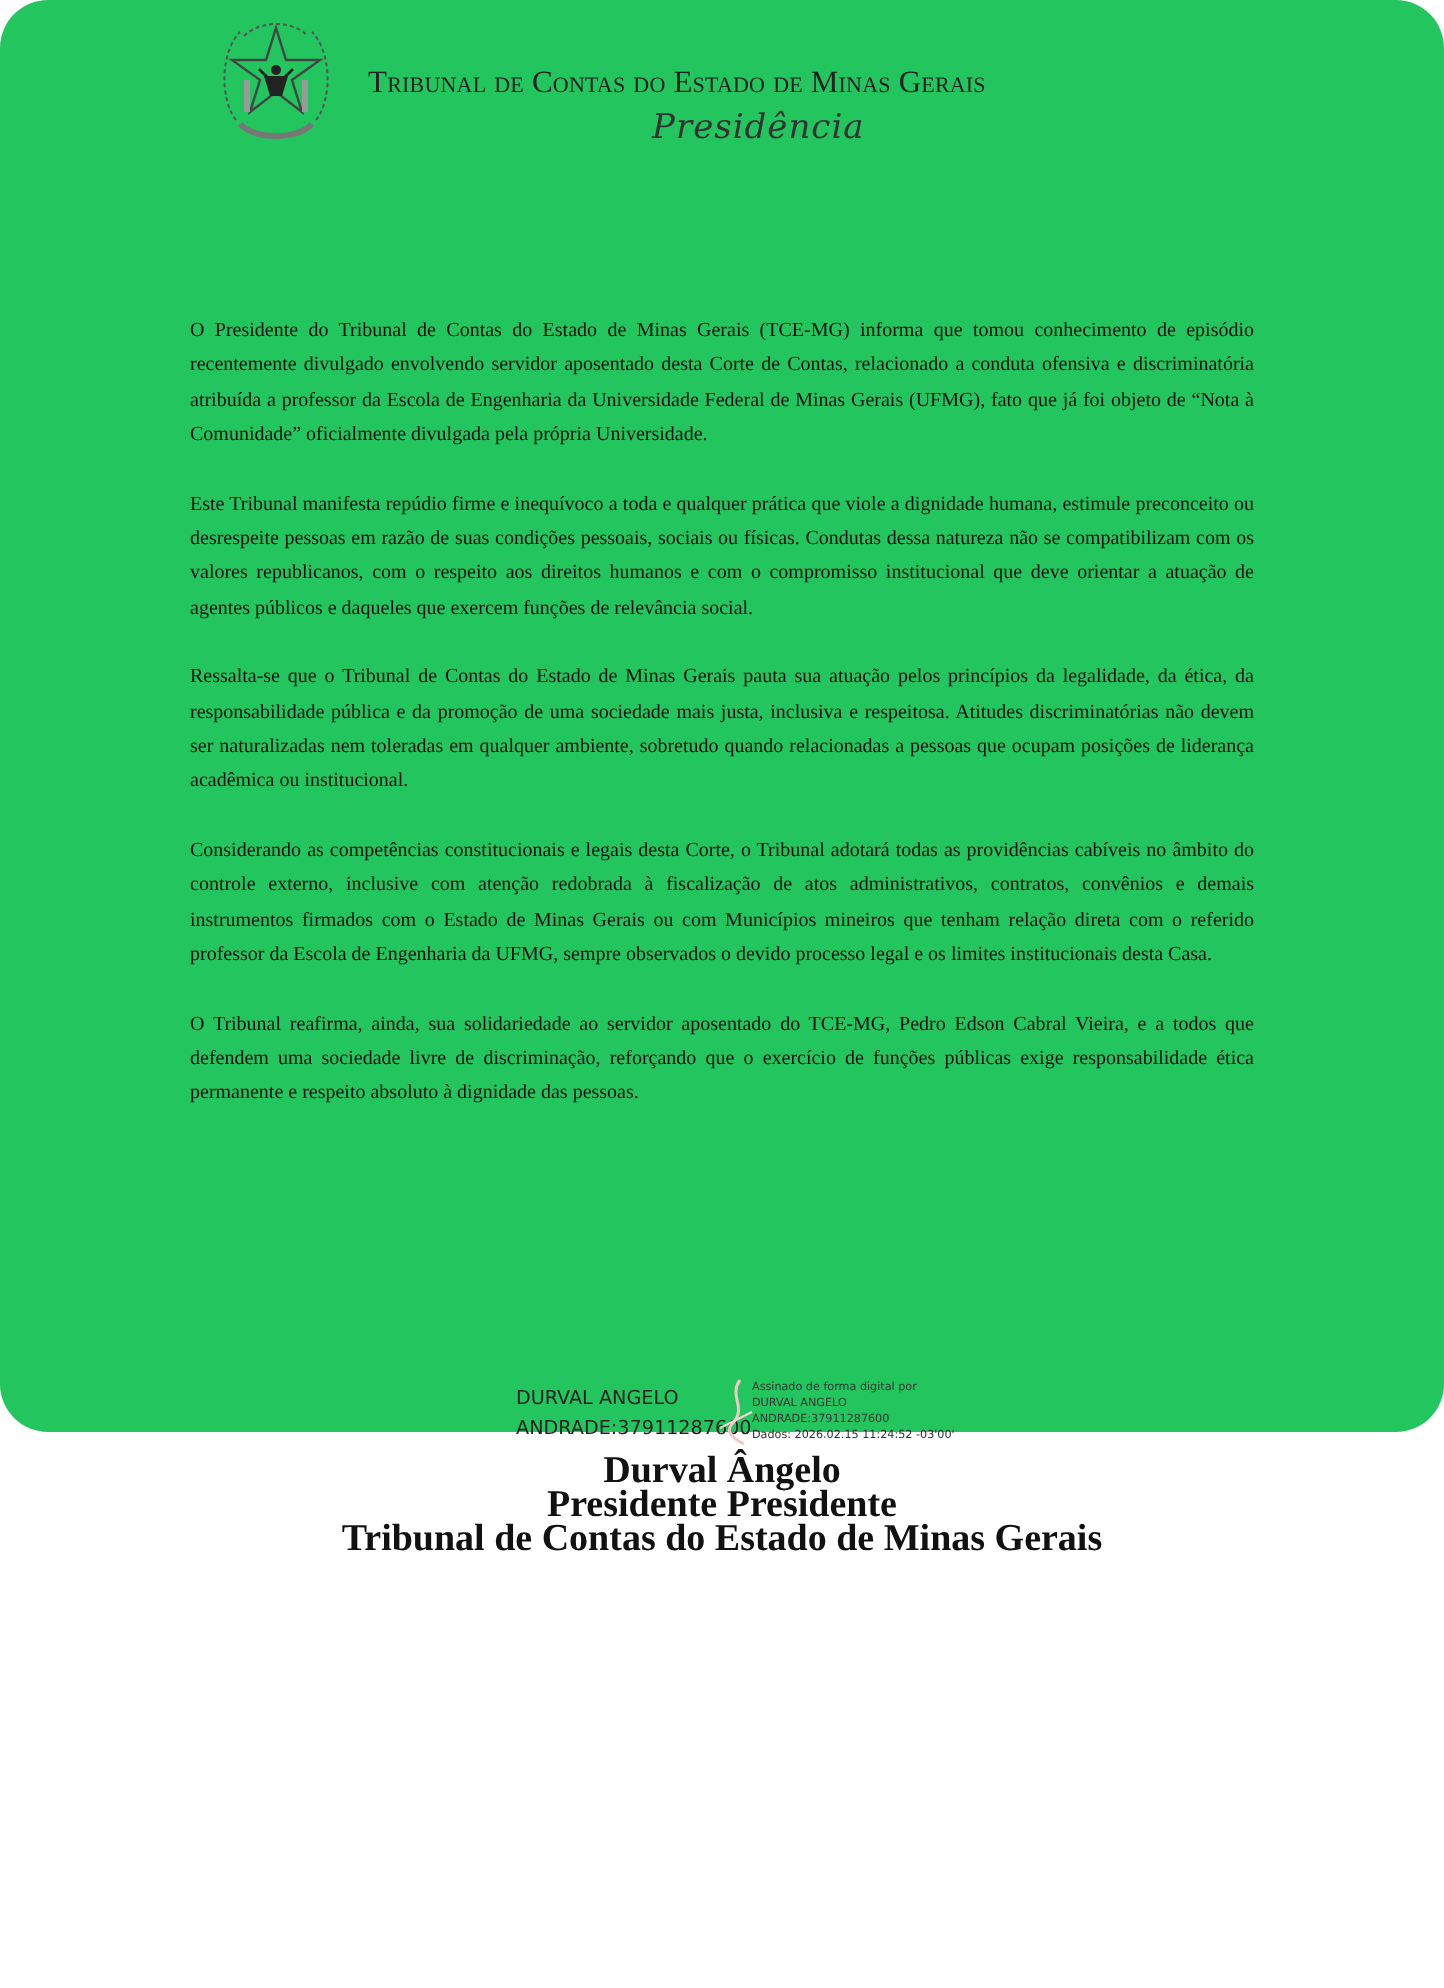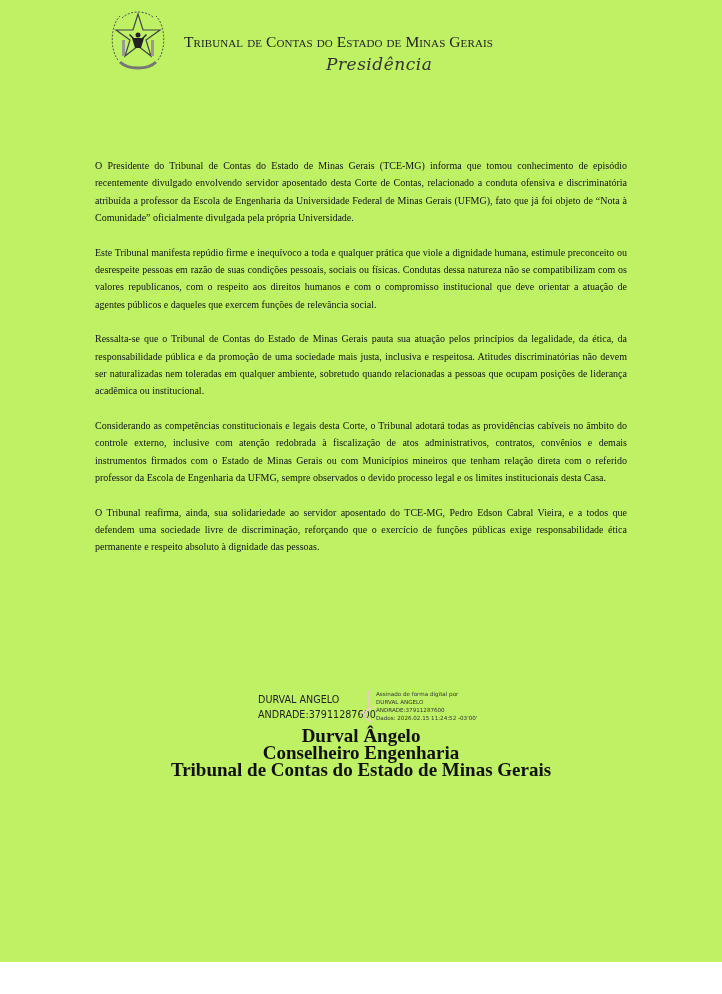--- a/index.html
+++ b/index.html
@@ -1,17 +1,17 @@
 <!DOCTYPE html>
 <html><head>
   <meta charset="utf-8">
   <style>
     html, body { margin: 0; padding: 0; background: #ffffff; }
     body { width: 722px; height: 994px; position: relative; overflow: hidden; color: #111; }
-    .page { position: absolute; left: 0; top: 0; width: 722px; height: 962px; background: #bef264; }
+    .page { position: absolute; left: 0; top: 0; width: 722px; height: 716px; background: #22c55e; border-radius: 24px; }
 
     .header { position: absolute; left: 108px; top: 4px; width: 500px; height: 74px; }
     .seal { position: absolute; left: 0; top: 0; width: 60px; height: 70px; }
     .org-name {
       position: absolute; left: 76px; top: 29px;
       font-family: "Liberation Serif", serif; font-size: 15.5px; letter-spacing: 0.1px;
       font-variant: small-caps; color: #222; white-space: nowrap;
     }
     .org-sub {
       position: absolute; left: 218px; top: 50px;
@@ -98,17 +98,17 @@
     <div class="sig-detail">
       <div>Assinado de forma digital por</div>
       <div>DURVAL ANGELO</div>
       <div>ANDRADE:37911287600</div>
       <div>Dados: 2026.02.15 11:24:52 -03'00'</div>
     </div>
   </div>
 
   <div class="signer">
     <div>Durval Ângelo</div>
-    <div>Conselheiro Engenharia</div>
+    <div>Presidente Presidente</div>
     <div>Tribunal de Contas do Estado de Minas Gerais</div>
   </div>
 
 </div>
 
 </body></html>

